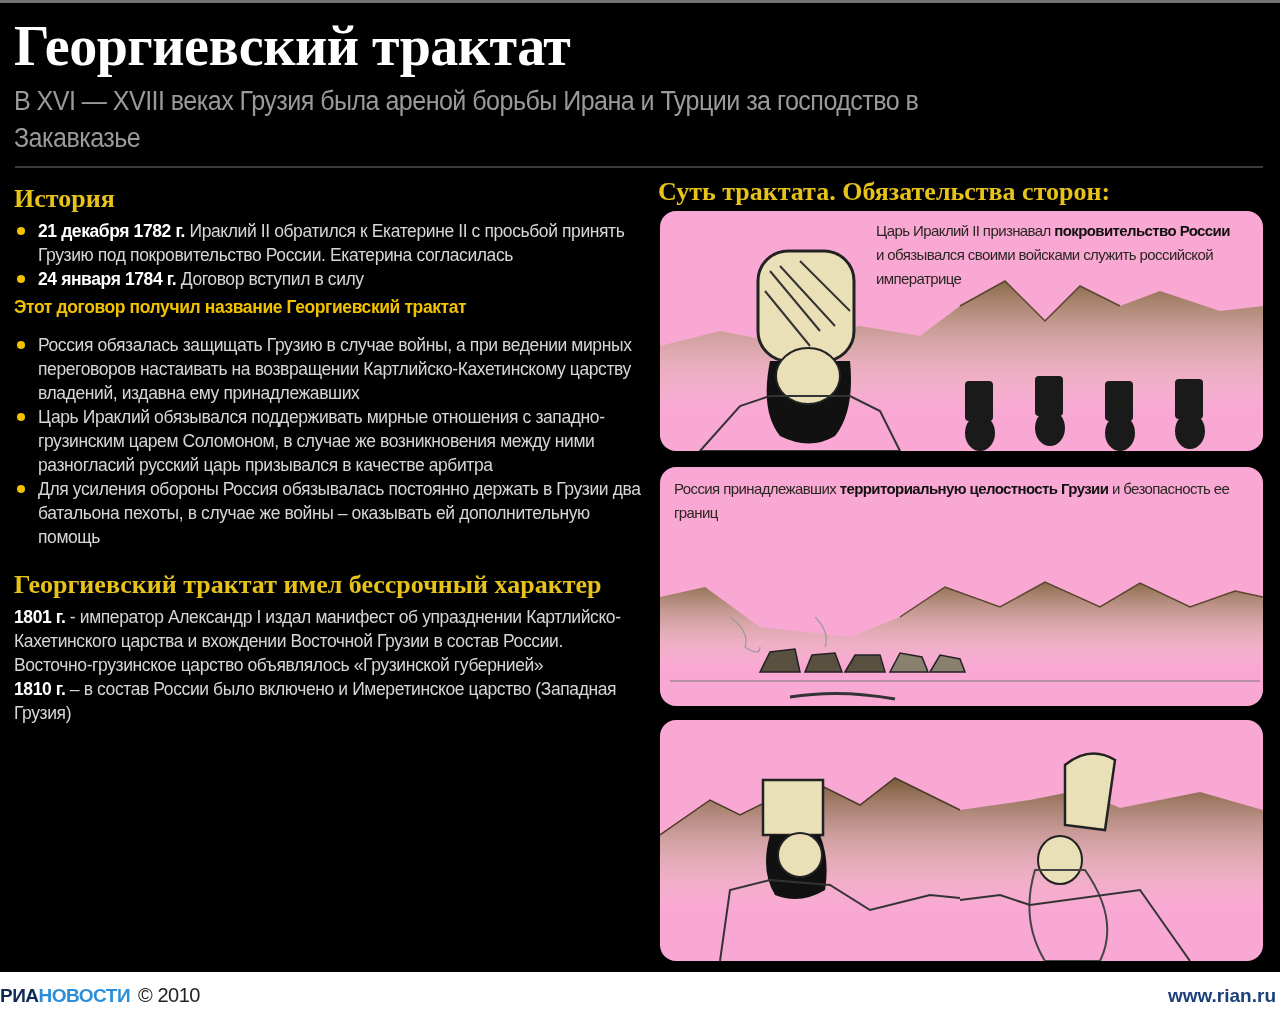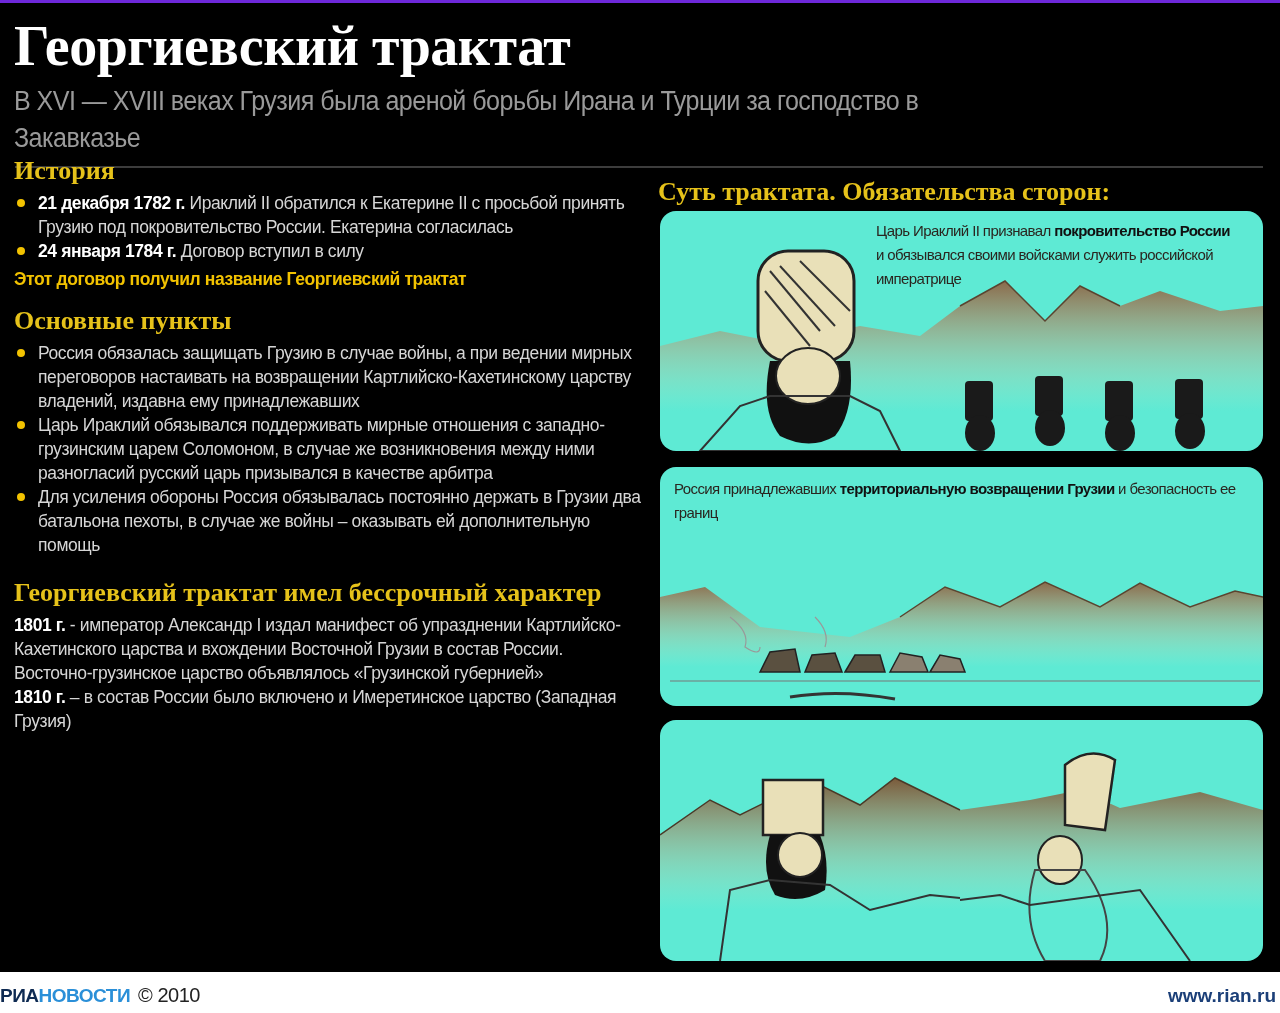--- a/index.html
+++ b/index.html
@@ -2,39 +2,39 @@
 <html><head>
   <meta charset="utf-8">
   <style>
     * { box-sizing: border-box; margin: 0; padding: 0; }
     html, body { width: 1280px; height: 1013px; background: #ffffff; overflow: hidden; }
     body { position: relative; font-family: "Liberation Sans", sans-serif; }
 
     .frame {
       position: absolute; left: 0; top: 0; width: 1280px; height: 972px;
       background: #000000;
-      border-top: 3px solid #6d28d9;
+      border-top: 3px solid #737373;
     }
     .title {
       position: absolute; left: 14px; top: 10px;
       font-family: "Liberation Serif", "DejaVu Serif", serif;
       font-size: 56px; color: #ffffff; letter-spacing: -0.5px; line-height: 66px;
       white-space: nowrap;
     }
     .subtitle {
       position: absolute; left: 14px; top: 80px; width: 980px;
       font-family: "Liberation Sans", sans-serif;
       font-size: 27px; color: #9a9a9a; line-height: 37px;
       letter-spacing: -0.6px; transform-origin: left top; transform: scaleX(0.93);
     }
     .divider {
       position: absolute; left: 15px; top: 163px; width: 1248px; height: 2px; background: #3c3c3c;
     }
 
-    .left-col { position: absolute; left: 14px; top: 152px; width: 630px; }
+    .left-col { position: absolute; left: 14px; top: 180px; width: 630px; }
     .sec-title {
       font-family: "Liberation Serif", "DejaVu Serif", serif;
       color: #e6c21a; font-size: 26px; line-height: 32px; white-space: nowrap;
     }
     .bullets { list-style: none; }
     .bullets li {
       position: relative; padding-left: 24px;
       color: #d6d6d6; font-size: 17.5px; line-height: 24px; letter-spacing: -0.4px;
     }
     .bullets li .dot {
@@ -48,21 +48,21 @@
     }
     .para { color: #d6d6d6; font-size: 17.5px; line-height: 24px; letter-spacing: -0.4px; }
 
     .right-title {
       position: absolute; left: 658px; top: 173px;
       font-family: "Liberation Serif", "DejaVu Serif", serif;
       color: #e6c21a; font-size: 26px; line-height: 32px; white-space: nowrap;
     }
     .panel {
       position: absolute; left: 660px; width: 603px;
-      background: #5eead4; border-radius: 16px; overflow: hidden;
+      background: #f9a8d4; border-radius: 16px; overflow: hidden;
     }
     .panel-text {
       position: absolute; color: #2a2620; font-size: 15px; line-height: 24px;
       letter-spacing: -0.6px; font-family: "Liberation Sans", sans-serif;
     }
     .panel-text b { color: #111; }
     .panel svg { position: absolute; left: 0; top: 0; }
 
     .footer-logo {
       position: absolute; left: 0; top: 984px; font-size: 19px; font-weight: bold; letter-spacing: -0.5px;
@@ -96,21 +96,20 @@
         </li>
         <li>
           <span class="dot"></span>
           <span class="bold-date">24 января 1784 г.</span><span> Договор вступил в силу</span>
         </li>
       </ul>
       <p class="highlight">Этот договор получил название Георгиевский трактат</p>
     </section>
 
     <section style="margin-top:14px;">
-      <h2 class="sec-title">Основные пункты</h2>
       <ul class="bullets" style="margin-top:4px;">
         <li>
           <span class="dot"></span>
           <span>Россия обязалась защищать Грузию в случае войны, а при ведении мирных переговоров настаивать на возвращении Картлийско-Кахетинскому царству владений, издавна ему принадлежавших</span>
         </li>
         <li>
           <span class="dot"></span>
           <span>Царь Ираклий обязывался поддерживать мирные отношения с западно-грузинским царем Соломоном, в случае же возникновения между  ними разногласий русский царь призывался в качестве арбитра</span>
         </li>
         <li>
@@ -189,21 +188,21 @@
         <path d="M270,205 L280,188 L300,192 L305,205 Z" fill="#8a8070"></path>
       </g>
       <g fill="none" stroke="#999" stroke-width="1.2">
         <path d="M70,150 Q90,165 85,180 Q100,190 100,180"></path>
         <path d="M155,150 Q170,165 165,180"></path>
       </g>
       <line x1="10" y1="214" x2="600" y2="214" stroke="#777" stroke-width="1"></line>
       <path d="M130,230 Q180,222 235,232" fill="none" stroke="#333" stroke-width="3"></path>
     </svg>
     <p class="panel-text" style="left:14px; top:10px; width:580px;">
-      <span>Россия принадлежавших </span><b>территориальную возвращении Грузии</b><span> и безопасность ее границ</span>
+      <span>Россия принадлежавших </span><b>территориальную целостность Грузии</b><span> и безопасность ее границ</span>
     </p>
   </div>
 
   <div class="panel" style="top:717px; height:241px;">
     <svg width="603" height="241" viewBox="0 0 603 241">
       <defs>
         <linearGradient id="mtn3" x1="0" y1="0" x2="0" y2="1">
           <stop offset="0" stop-color="#7a5a3a"></stop>
           <stop offset="1" stop-color="#e9e0b8" stop-opacity="0"></stop>
         </linearGradient>

